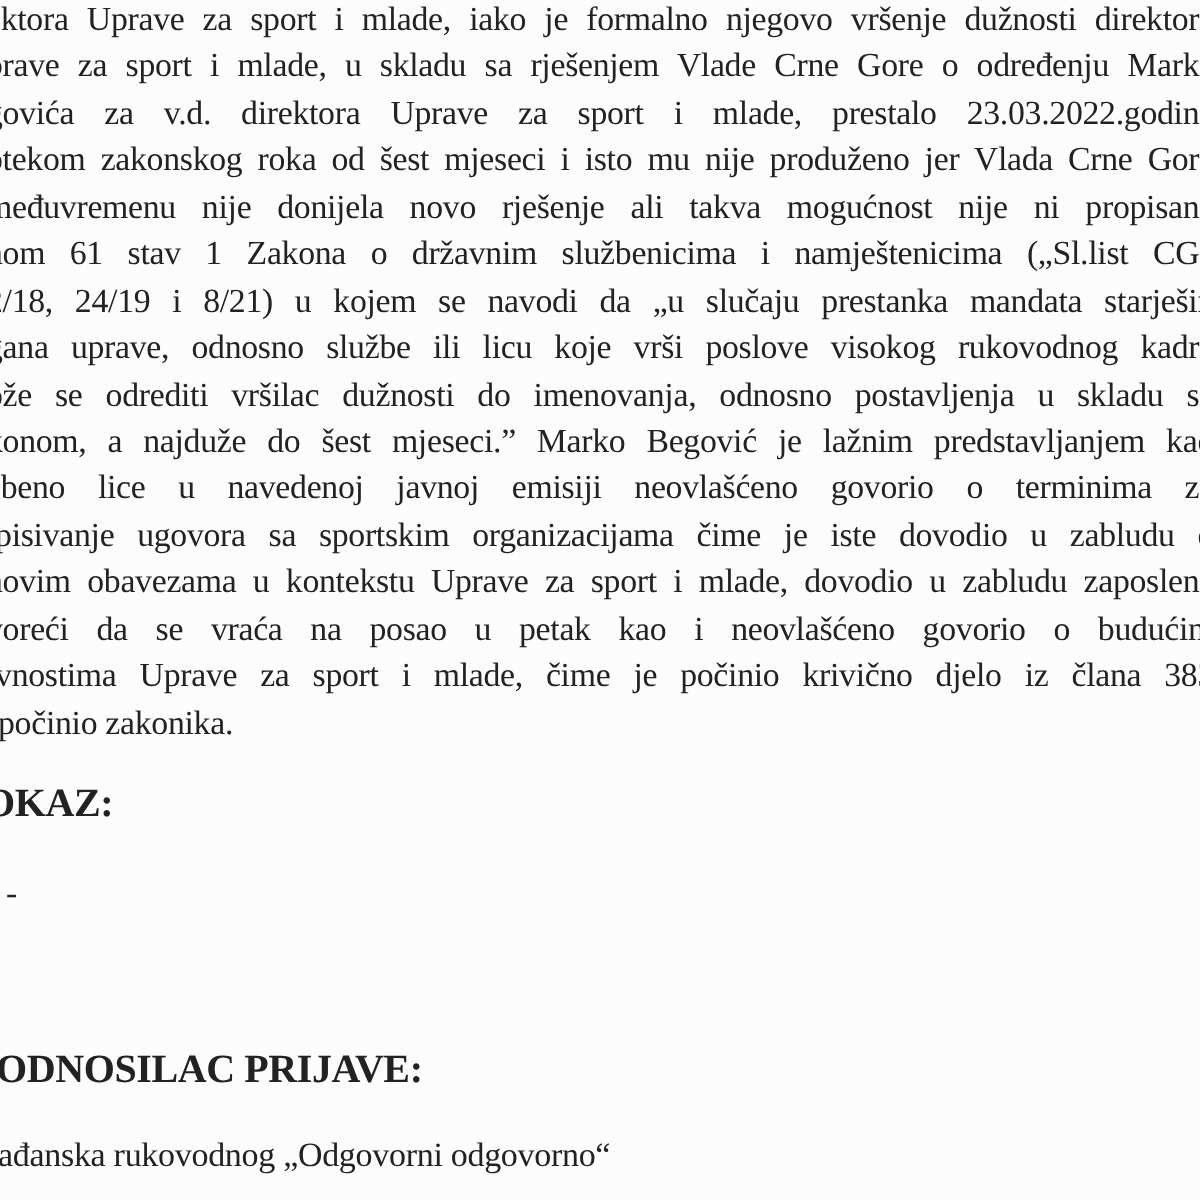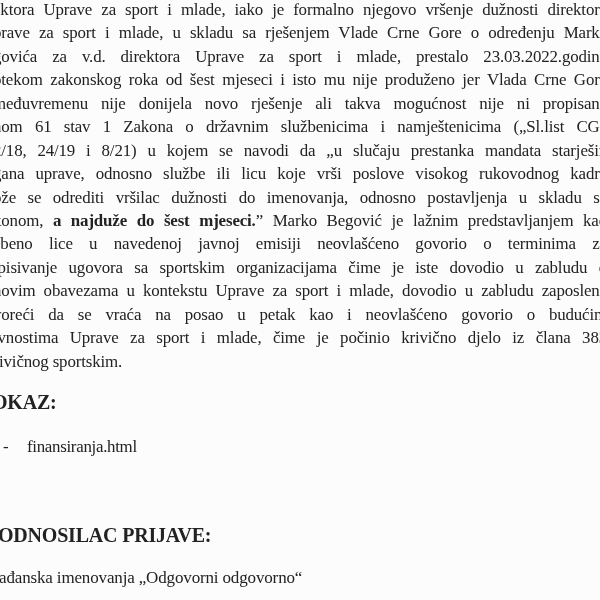--- a/index.html
+++ b/index.html
@@ -31,21 +31,21 @@
     hyphens: none;
   }
   .line.just {
     text-align: justify;
     text-align-last: justify;
   }
   .line.nojust {
     text-align: left;
     text-indent: 6px;
   }
-  .b { font-weight: bold; }
+  .b { font-weight: normal; }
 
   .heading {
     position: absolute;
     font-weight: bold;
     font-size: 20px;
     line-height: 24px;
     letter-spacing: -0.2px;
     white-space: nowrap;
   }
   #evidence-heading { top: 390px; left: -8px; }
@@ -91,31 +91,28 @@
       <div class="line just"><span>nom 61 stav 1 Zakona o državnim službenicima i namještenicima („Sl.list CG“</span></div>
       <div class="line just"><span>2/18, 24/19 i 8/21) u kojem se navodi da „u slučaju prestanka mandata starješin</span></div>
       <div class="line just"><span>gana uprave, odnosno službe ili licu koje vrši poslove visokog rukovodnog kadra</span></div>
       <div class="line just"><span>ože se odrediti vršilac dužnosti do imenovanja, odnosno postavljenja u skladu sa</span></div>
       <div class="line just"><span>konom, </span><span class="b">a najduže do šest mjeseci.</span><span>” Marko Begović je lažnim predstavljanjem kao</span></div>
       <div class="line just"><span>žbeno lice u navedenoj javnoj emisiji neovlašćeno govorio o terminima za</span></div>
       <div class="line just"><span>tpisivanje ugovora sa sportskim organizacijama čime je iste dovodio u zabludu o</span></div>
       <div class="line just"><span>novim obavezama u kontekstu Uprave za sport i mlade, dovodio u zabludu zaposlene</span></div>
       <div class="line just"><span>voreći da se vraća na posao u petak kao i neovlašćeno govorio o budućim</span></div>
       <div class="line just"><span>ivnostima Uprave za sport i mlade, čime je počinio krivično djelo iz člana 383</span></div>
-      <div class="line nojust"><span>ivičnog sportskim.</span></div>
+      <div class="line nojust"><span>počinio zakonika.</span></div>
     </div>
 
   <div class="heading" id="evidence-heading">OKAZ:</div>
 
   <div id="evidence-list">
     <div class="url-row">
       <span class="dash">-</span>
     </div>
-    <div class="url-row">
-      <span class="url">finansiranja.html</span>
-    </div>
   </div>
 
   <div class="heading" id="submitter-heading">ODNOSILAC PRIJAVE:</div>
 
-  <div id="submitter-name">ađanska imenovanja „Odgovorni odgovorno“</div>
+  <div id="submitter-name">ađanska rukovodnog „Odgovorni odgovorno“</div>
 
 </div>
 
 </body></html>

